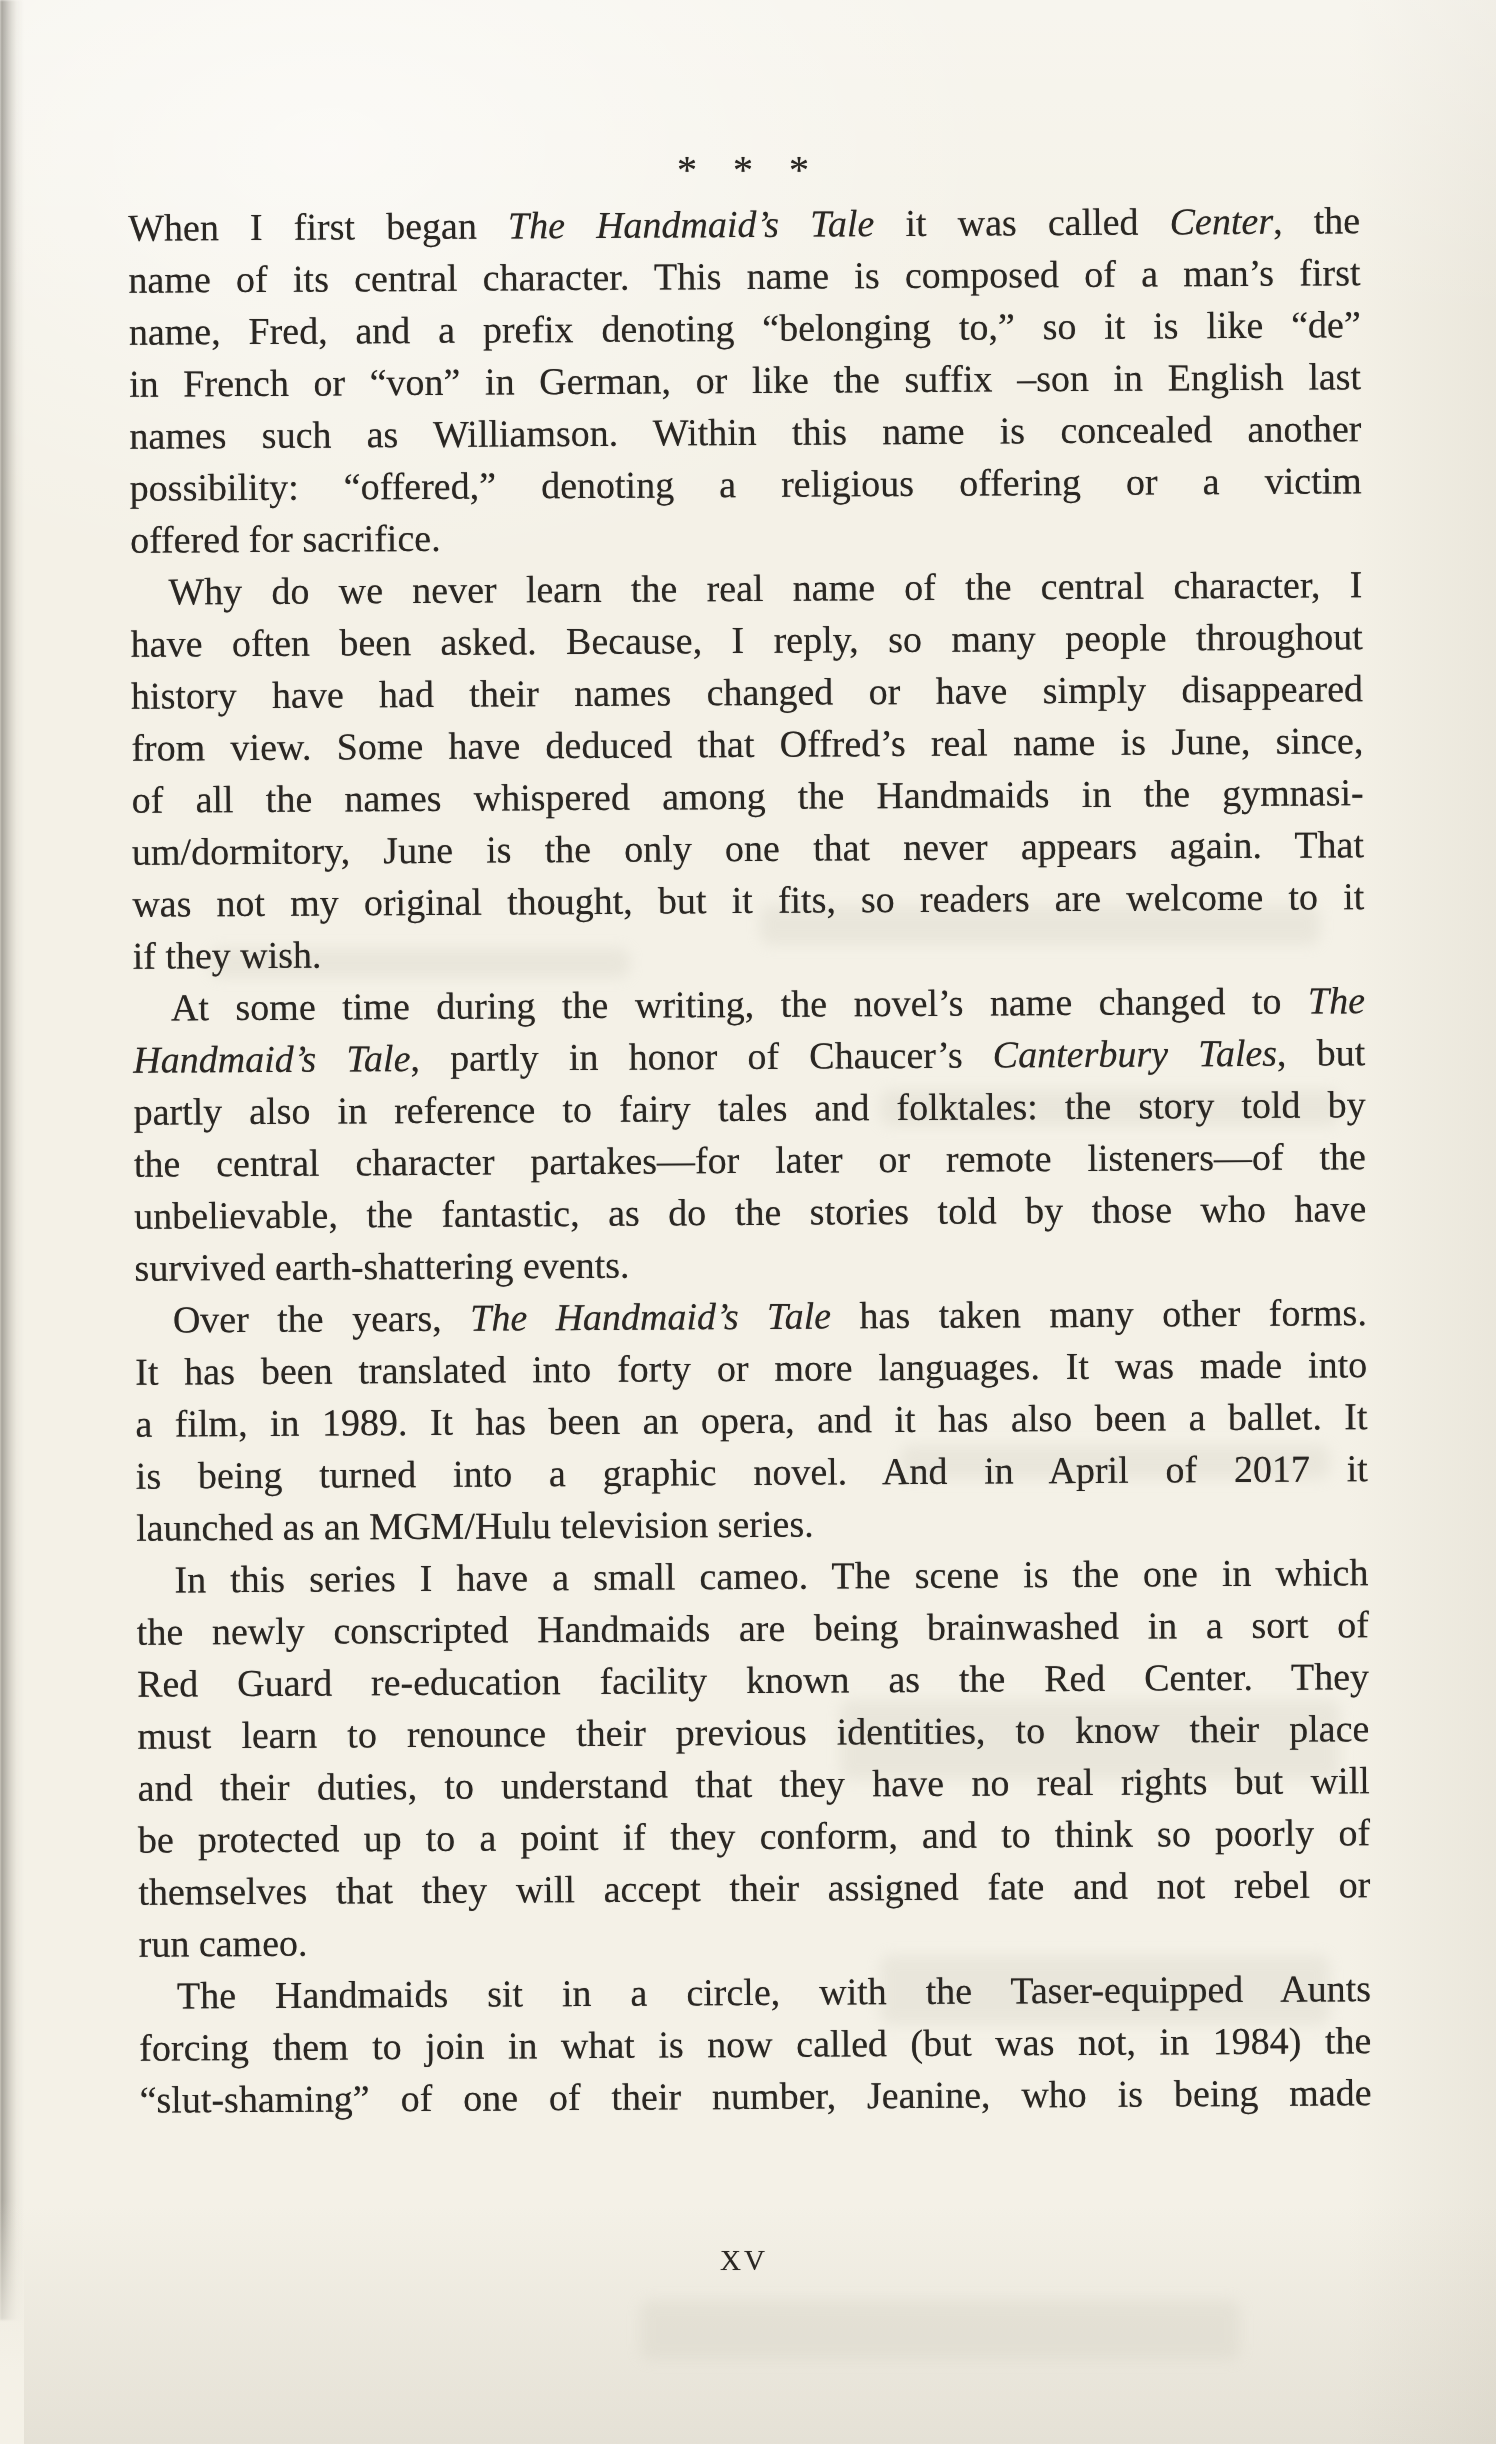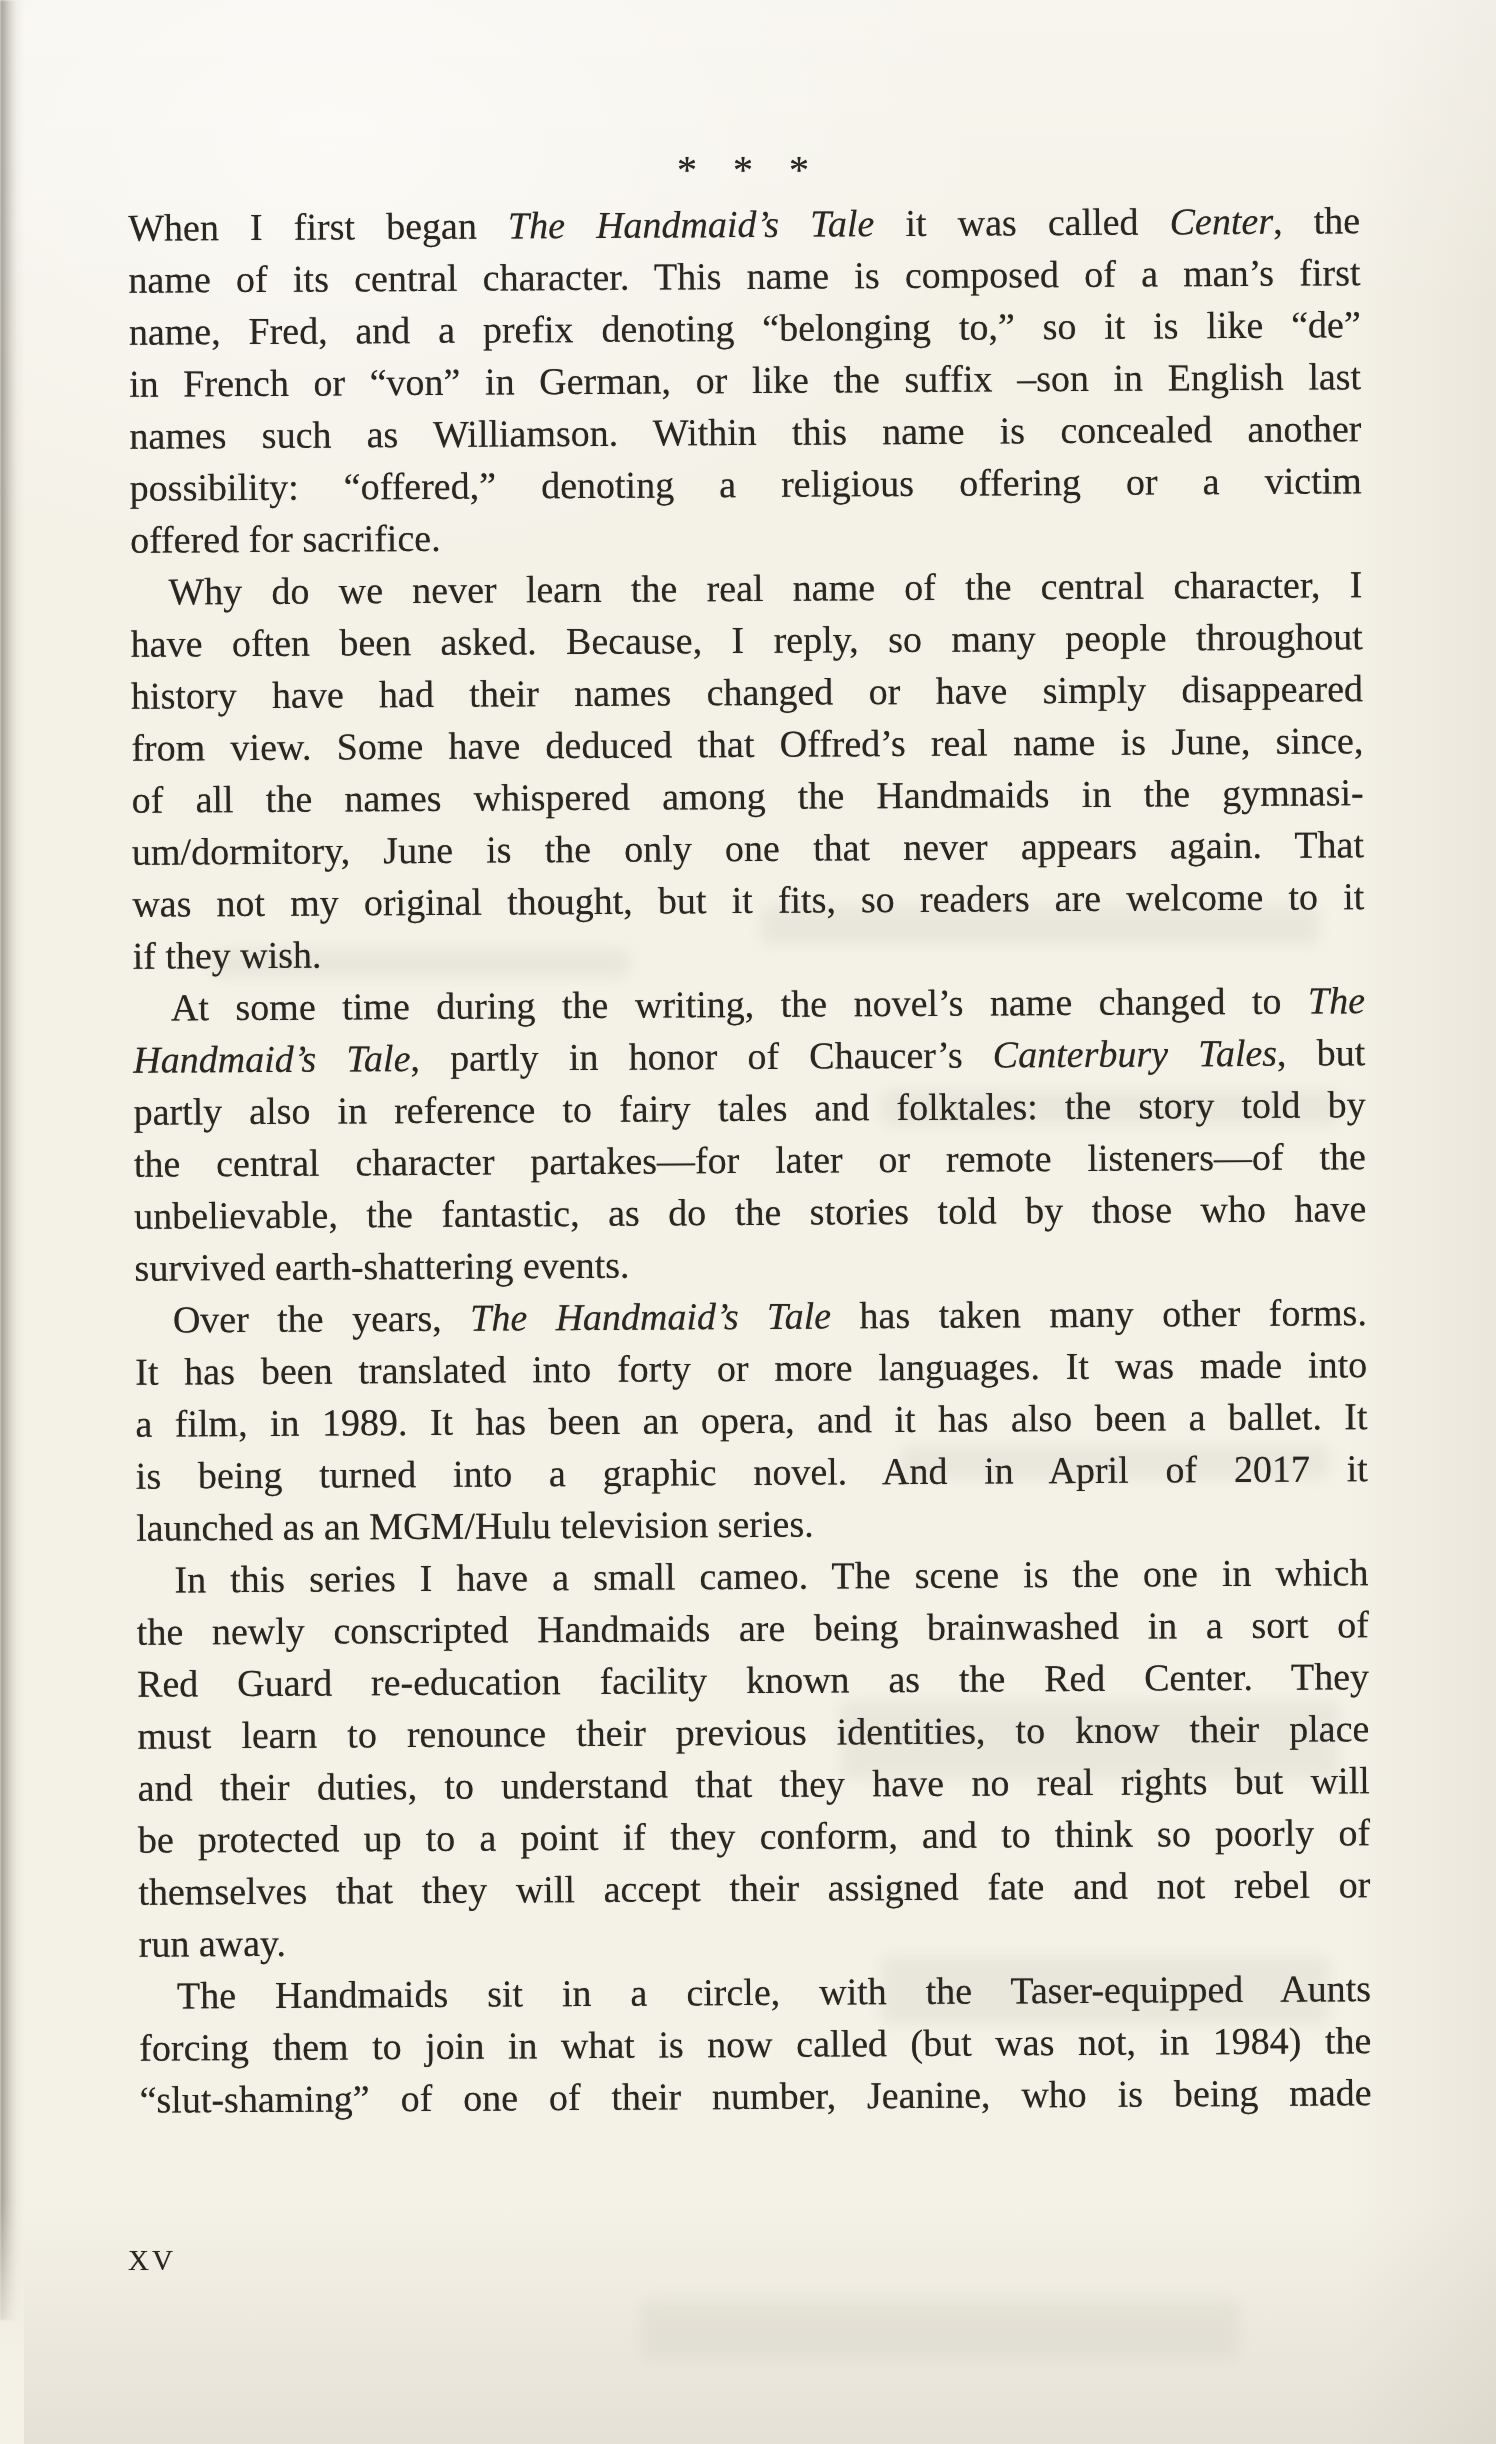--- a/index.html
+++ b/index.html
@@ -67,20 +67,21 @@
     white-space: nowrap;
   }
   .line.indent { text-indent: 38px; }
   .line.para-end { text-align-last: left; white-space: normal; }
   .it { font-style: italic; }
 
   .page-number {
     position: absolute;
     left: 128px; top: 2244px;
     width: 1232px;
+    text-align: center;
     font-size: 29px;
     letter-spacing: 3px;
     text-shadow: 0 0 0.8px rgba(42,39,35,0.55);
   }
 
   .ghost {
     position: absolute;
     background: #ccc9bb;
     opacity: 0.26;
     filter: blur(7px);
@@ -132,20 +133,20 @@
       <div class="line"><span>a film, in 1989. It has been an opera, and it has also been a ballet. It</span></div>
       <div class="line"><span>is being turned into a graphic novel. And in April of 2017 it</span></div>
       <div class="line para-end"><span>launched as an MGM/Hulu television series.</span></div>
       <div class="line indent"><span>In this series I have a small cameo. The scene is the one in which</span></div>
       <div class="line"><span>the newly conscripted Handmaids are being brainwashed in a sort of</span></div>
       <div class="line"><span>Red Guard re-education facility known as the Red Center. They</span></div>
       <div class="line"><span>must learn to renounce their previous identities, to know their place</span></div>
       <div class="line"><span>and their duties, to understand that they have no real rights but will</span></div>
       <div class="line"><span>be protected up to a point if they conform, and to think so poorly of</span></div>
       <div class="line"><span>themselves that they will accept their assigned fate and not rebel or</span></div>
-      <div class="line para-end"><span>run away.</span></div>
+      <div class="line para-end"><span>run cameo.</span></div>
       <div class="line indent"><span>The Handmaids sit in a circle, with the Taser-equipped Aunts</span></div>
       <div class="line"><span>forcing them to join in what is now called (but was not, in 1984) the</span></div>
       <div class="line"><span>“slut-shaming” of one of their number, Jeanine, who is being made</span></div>
     </div>
 
   <div class="page-number">XV</div>
 </div>
 
 </body></html>

